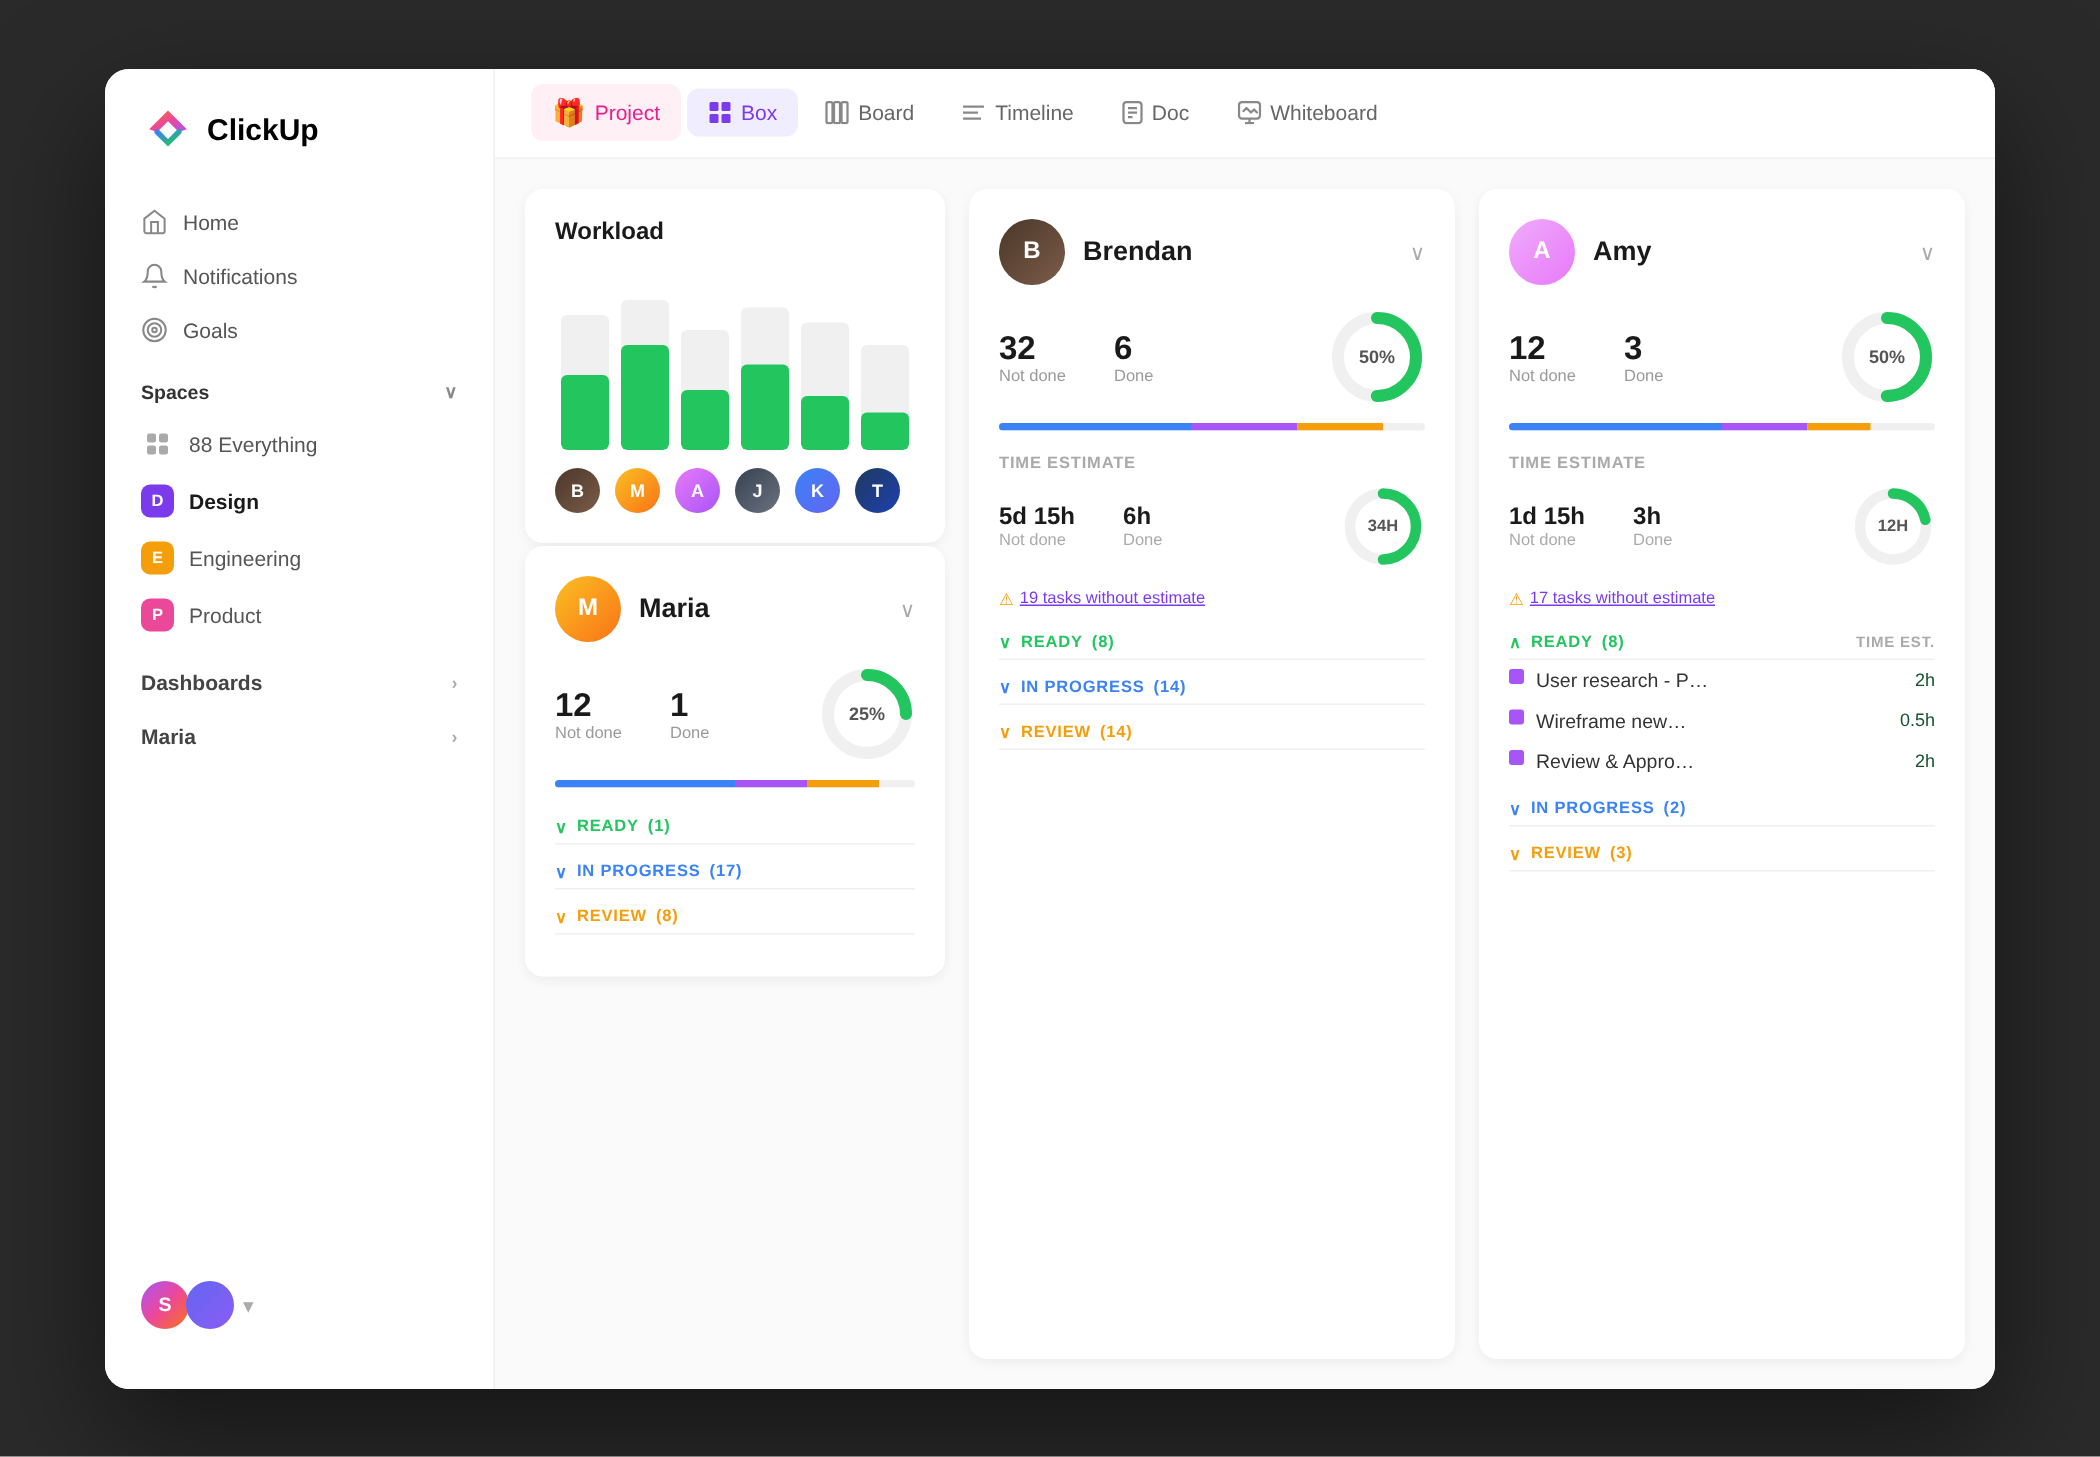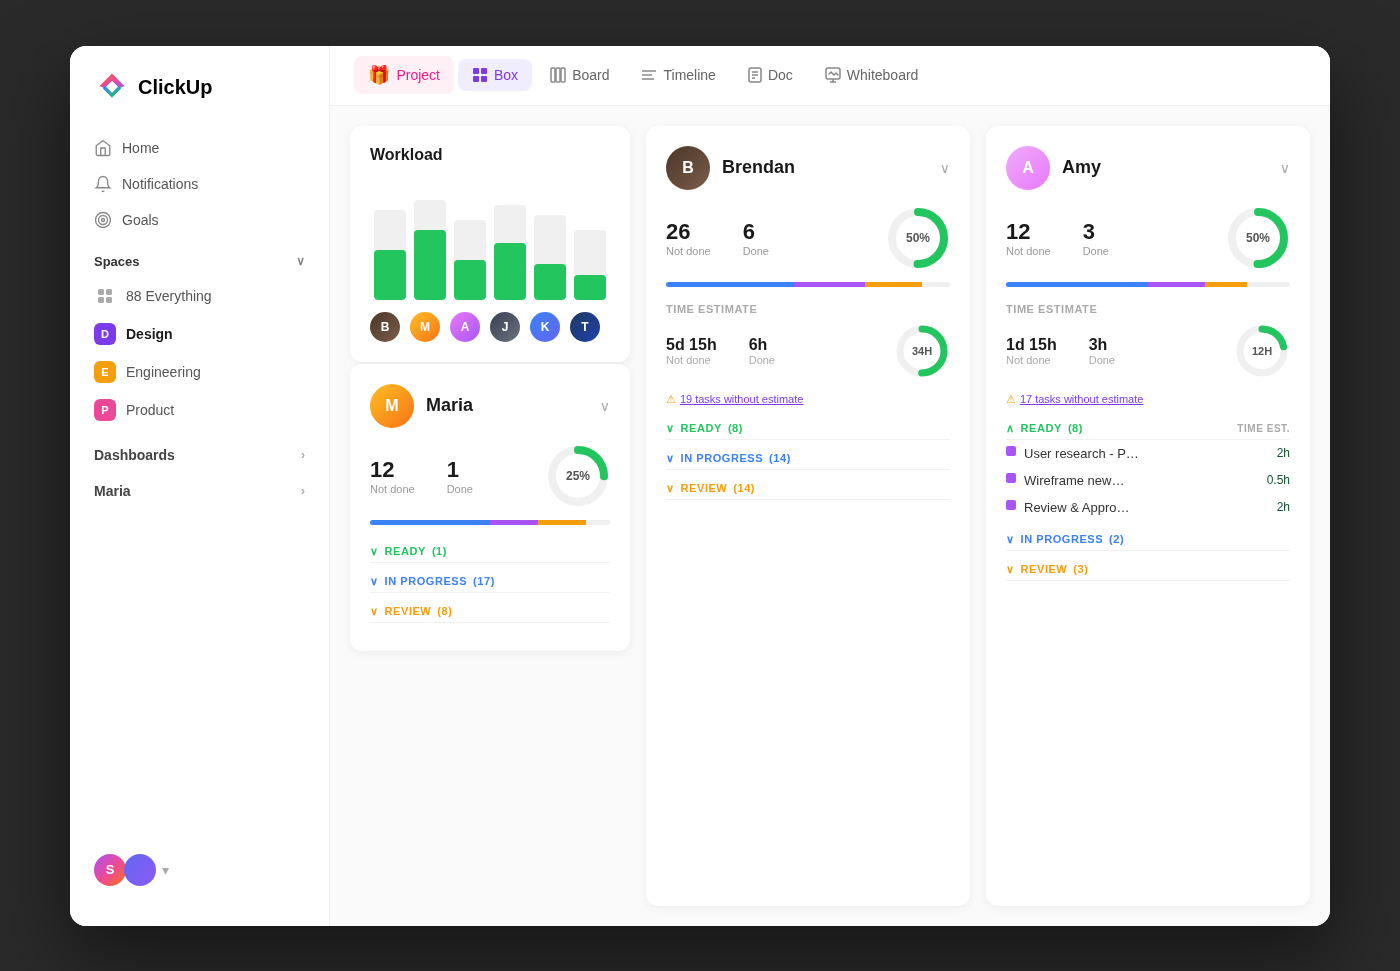--- a/index.html
+++ b/index.html
@@ -682,21 +682,21 @@
         <div class="person-card" style="flex:1;">
           <div class="person-header">
             <div class="person-info">
               <div class="person-avatar" style="background:linear-gradient(135deg,#4a3728,#7c5c4a);display:flex;align-items:center;justify-content:center;font-size:16px;font-weight:700;color:#fff;">B</div>
               <span class="person-name">Brendan</span>
             </div>
             <span class="chevron-down">∨</span>
           </div>
           <div class="stats-row">
             <div class="stat-item">
-              <div class="stat-number">26</div>
+              <div class="stat-number">32</div>
               <div class="stat-label">Not done</div>
             </div>
             <div class="stat-item">
               <div class="stat-number">6</div>
               <div class="stat-label">Done</div>
             </div>
             <div class="donut-wrapper">
               <svg width="64" height="64" viewBox="0 0 64 64" class="donut-svg">
                 <circle cx="32" cy="32" r="26" fill="none" stroke="#f0f0f0" stroke-width="8"></circle>
                 <circle cx="32" cy="32" r="26" fill="none" stroke="#22c55e" stroke-width="8" stroke-dasharray="81.7 81.7" stroke-linecap="round"></circle>

